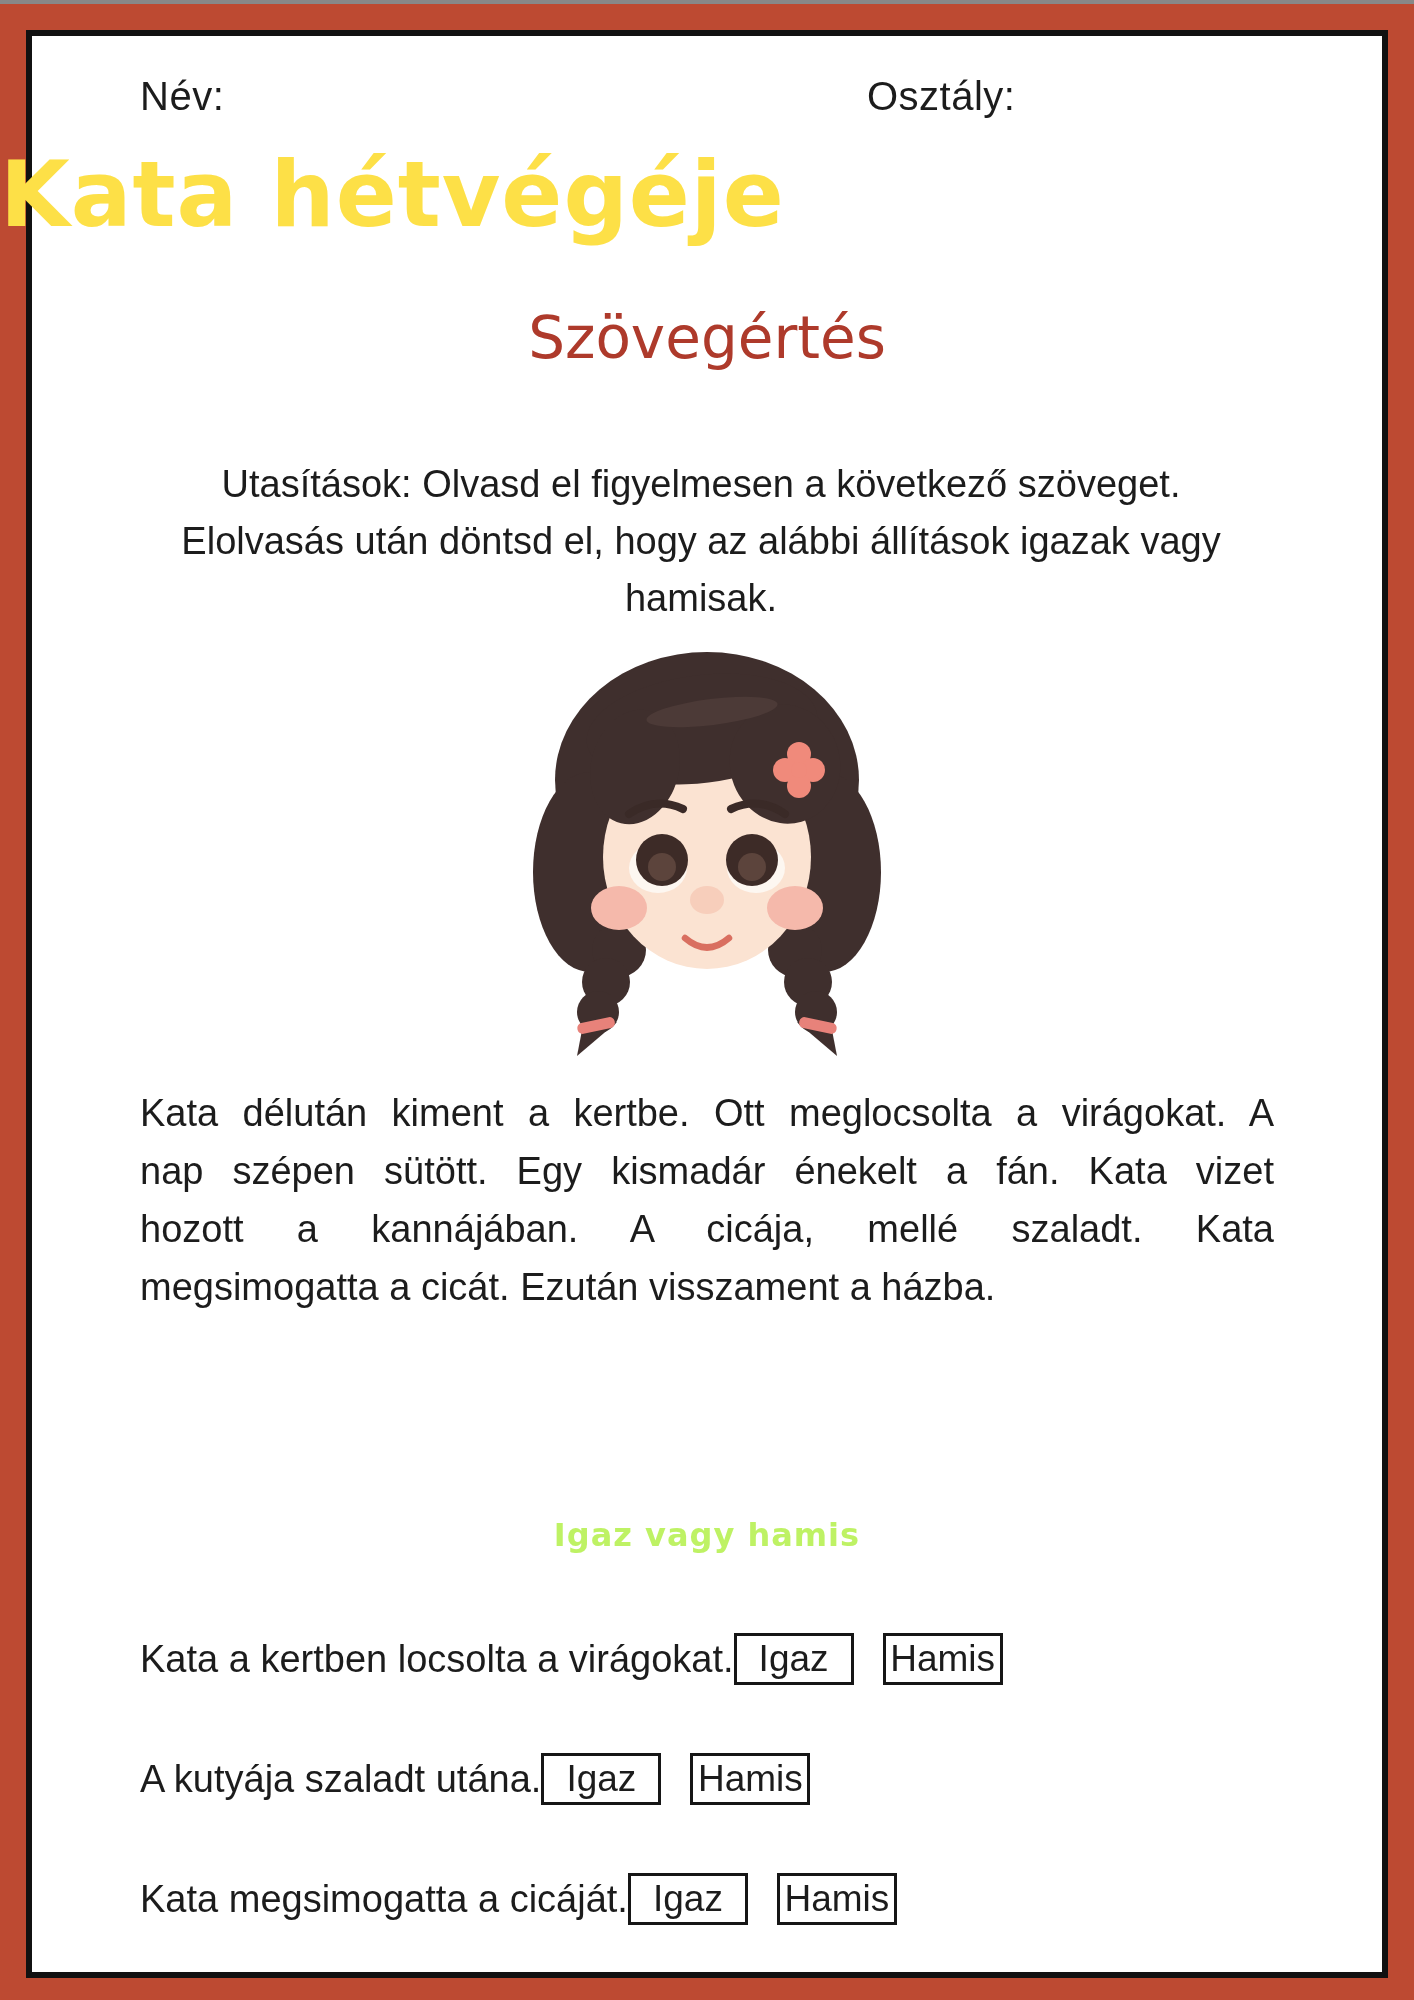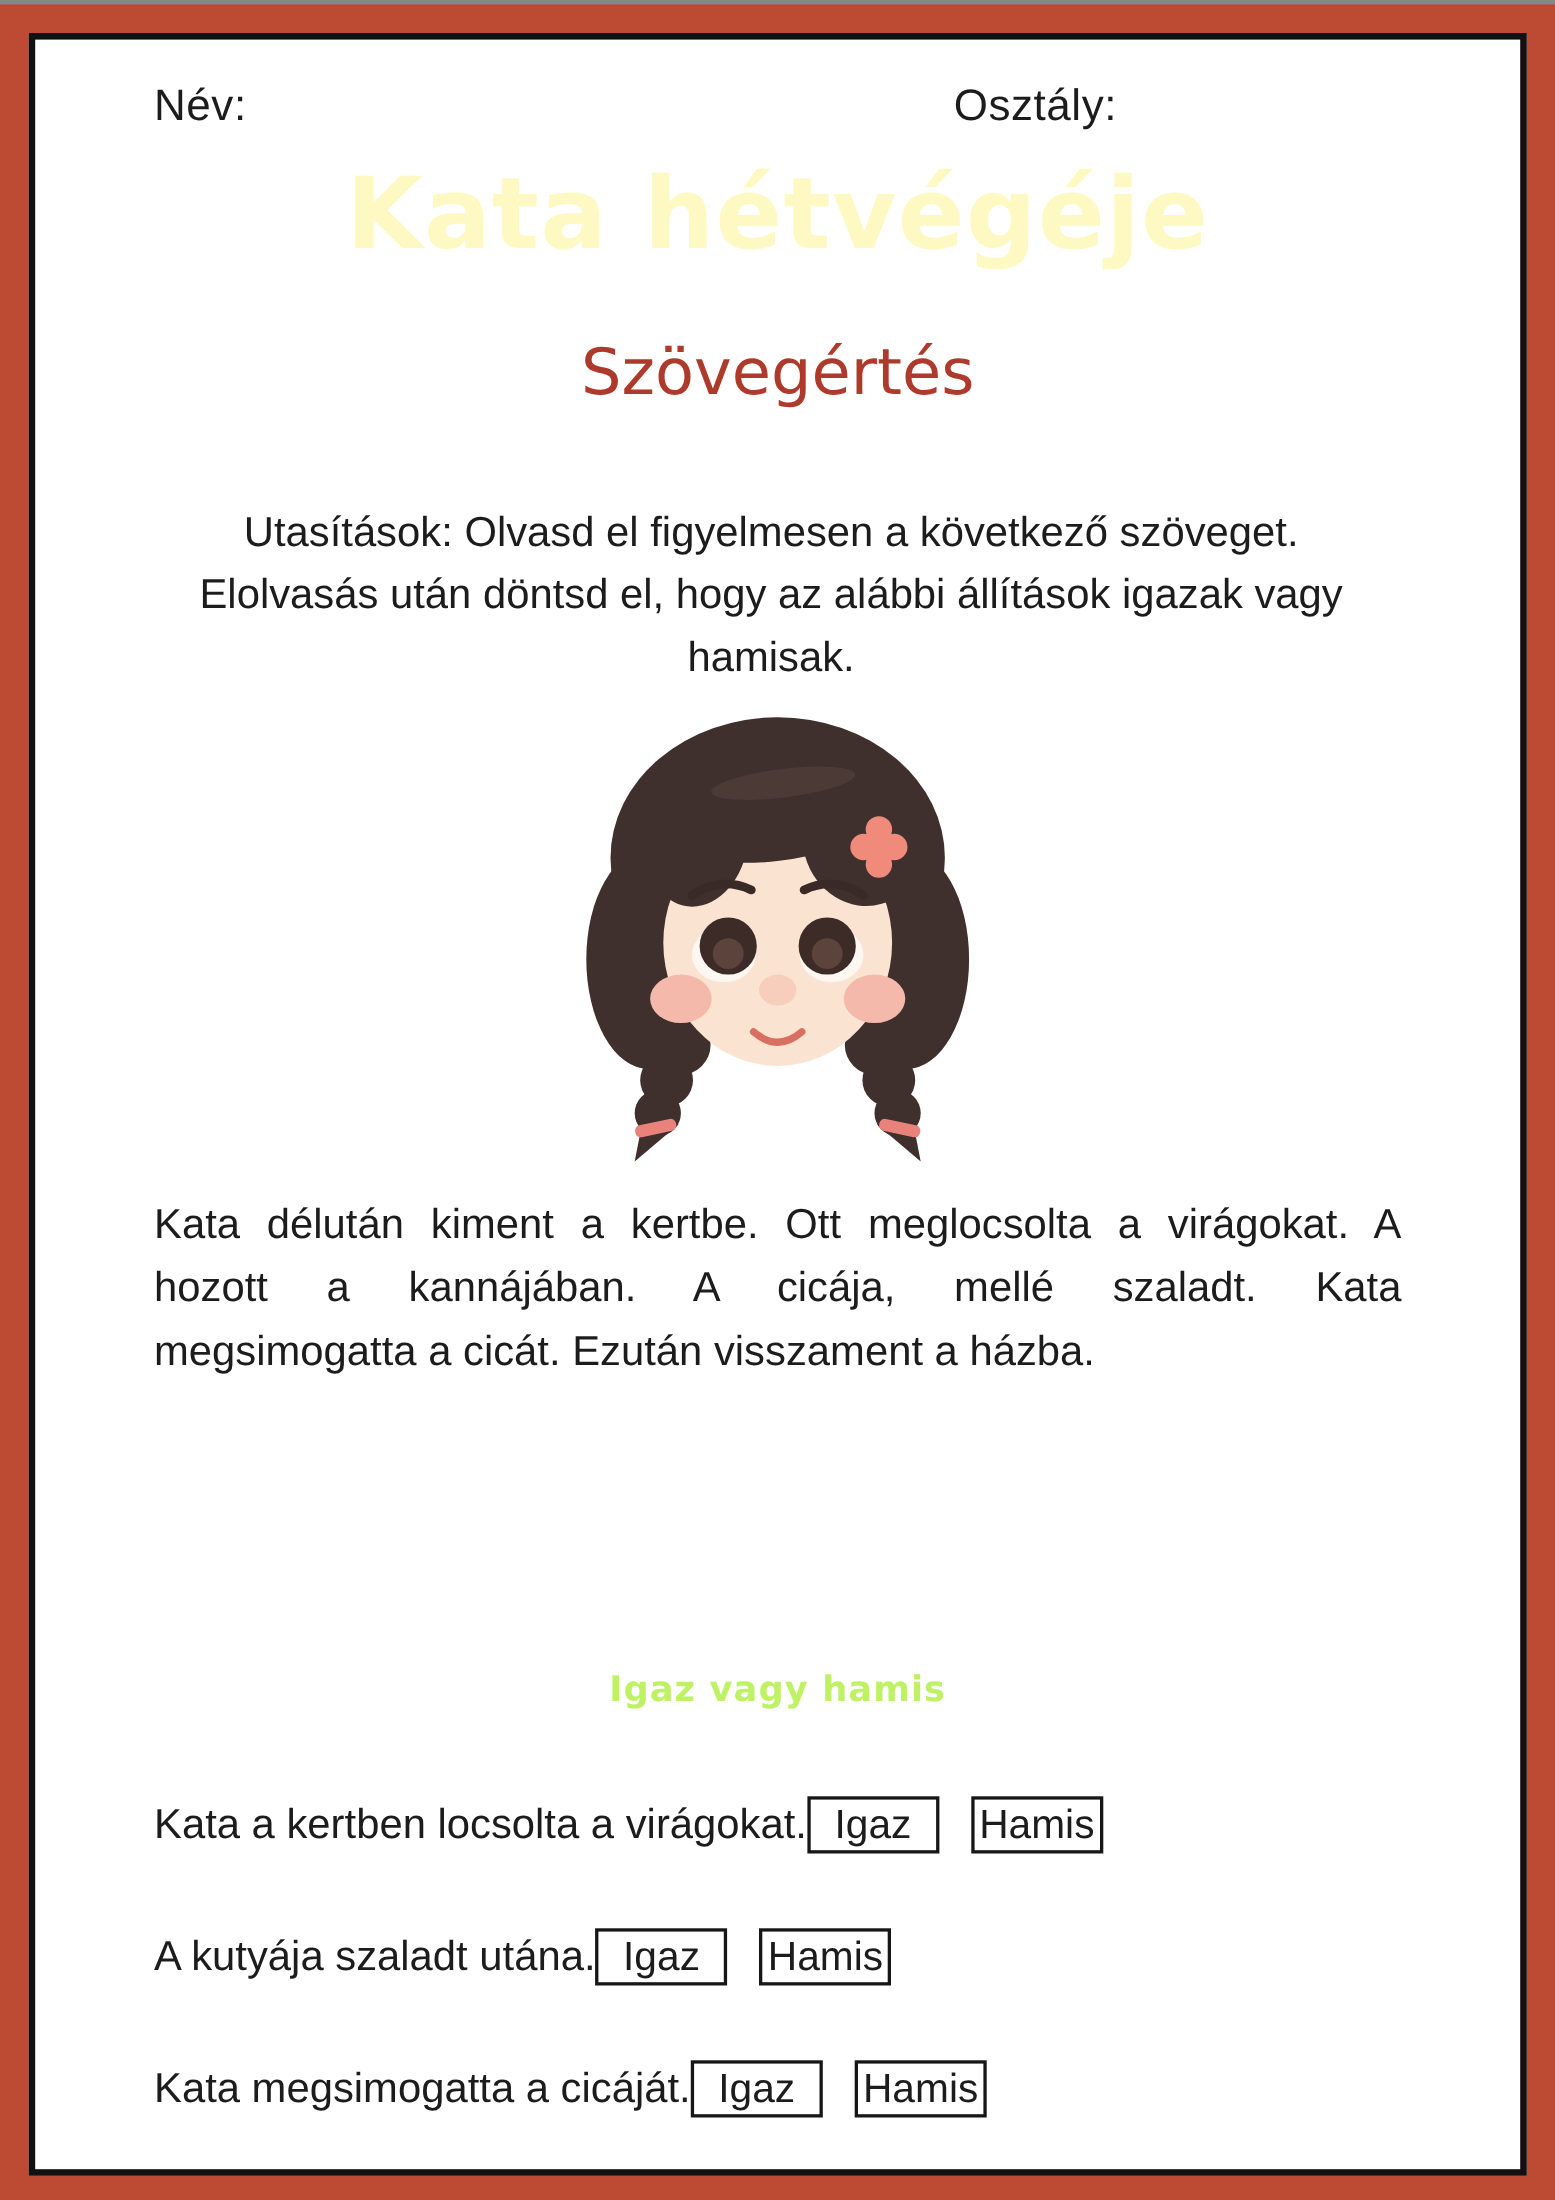--- a/index.html
+++ b/index.html
@@ -22,24 +22,23 @@
   .name-label {
     position:absolute; left:140px; top:70px;
     font-size:40px; letter-spacing:0.5px;
   }
   .class-label {
     position:absolute; left:867px; top:70px;
     font-size:40px; letter-spacing:0.5px;
   }
   .title {
     position:absolute; left:0; right:0; top:138px;
-    text-align:center;
     font-family:"DejaVu Sans", sans-serif;
     font-weight:bold; font-size:90px;
-    color:#fef9c3;
+    color:#fde047;
     letter-spacing:1px;
   }
   .subtitle {
     position:absolute; left:0; right:0; top:300px;
     text-align:center;
     font-family:"DejaVu Sans", sans-serif;
     font-weight:normal; font-size:58px;
     color:#AE3A2B;
   }
   .instructions {
@@ -149,20 +148,21 @@
     <ellipse cx="180" cy="268" rx="17" ry="14" fill="#F7CEBB"></ellipse>
     <path d="M158,306 Q180,325 202,306" fill="none" stroke-width="6.5" stroke-linecap="round" stroke="#D96F60"></path>
     <g fill="#E8827A">
       <rect x="50" y="388" width="38" height="11" rx="5" transform="rotate(-12 69 393)"></rect>
       <rect x="272" y="388" width="38" height="11" rx="5" transform="rotate(12 291 393)"></rect>
     </g>
   </svg>
 
   <div class="story">
     <div class="just">Kata délután kiment a kertbe. Ott meglocsolta a virágokat. A</div>
+    <div class="just">nap szépen sütött. Egy kismadár énekelt a fán. Kata vizet</div>
     <div class="just">hozott a kannájában. A cicája, mellé szaladt. Kata</div>
     <div class="last">megsimogatta a cicát.  Ezután visszament a házba.</div>
   </div>
 
   <div class="quiz-heading">Igaz vagy hamis</div>
 
   <div class="row row1">
     <span class="statement">Kata a kertben locsolta a virágokat.</span>
     <span class="boxes">
       <span class="opt-box">Igaz</span>

